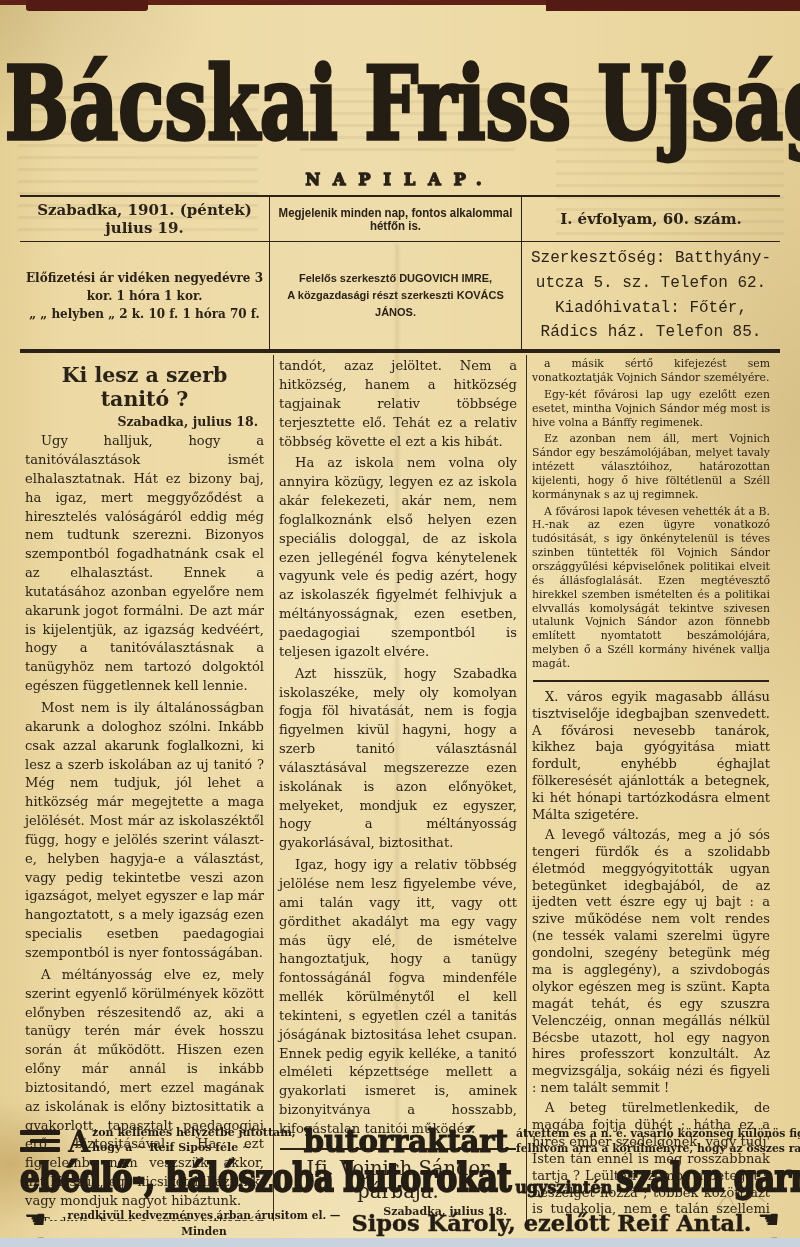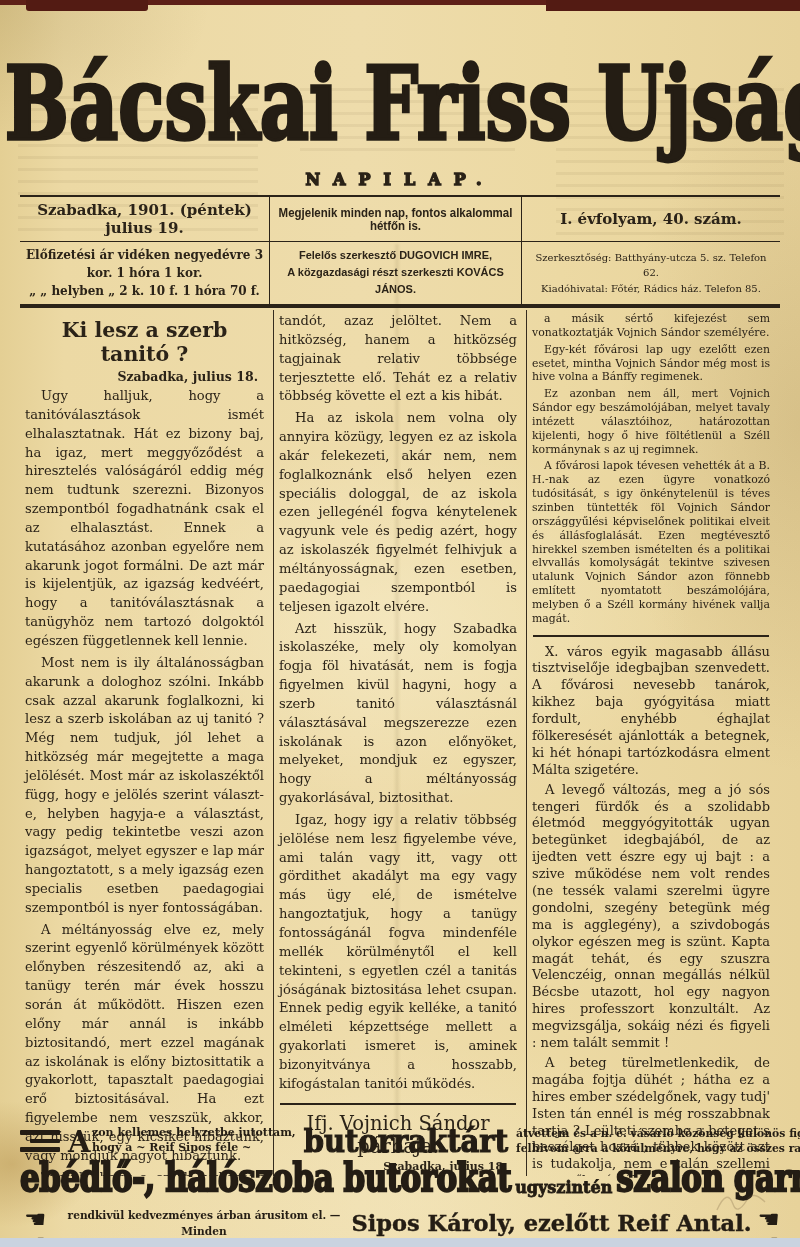--- a/index.html
+++ b/index.html
@@ -54,21 +54,21 @@
   .header-row.r1{border-bottom:1.5px solid #2b2318;}
   .hcell{padding:4px 4px;display:flex;flex-direction:column;justify-content:center;text-align:center;}
   .hcell+.hcell{border-left:1.5px solid #2b2318;}
   .r1 .hcell{min-height:22px;}
   .r2 .hcell{min-height:32px;}
   .h-date{font-size:15px;font-weight:bold;}
   .h-pub{font-size:11.5px;font-weight:bold;font-family:"Liberation Sans",sans-serif;transform:scaleY(1.08);}
   .h-issue{font-size:15px;font-weight:bold;}
   .h-small{font-size:12px;font-weight:bold;line-height:1.5;text-align:center;}
   .h-ed{font-size:11px;font-weight:bold;font-family:"Liberation Sans",sans-serif;line-height:1.45;transform:scaleY(1.05);}
-  .h-off{font-size:10px;line-height:1.55;}
+  .h-off{font-size:16px;line-height:1.55;font-family:Liberation Mono, monospace;}
   
   .cols{display:flex;height:866px;overflow:hidden;margin-top:2px;}
   .col{width:253px;padding:2px 9px 0 5px;box-sizing:border-box;overflow:hidden;}
   .col+.col{border-left:1.5px solid #352c1e;}
   .col p{margin:0 0 3px 0;text-align:justify;text-indent:16px;}
   .col p.noindent{text-indent:0;}
   .c1 p{font-size:13.1px;line-height:1.44;}
   .headline-1{font-size:20.5px;font-weight:bold;text-align:center;margin:6px 0 3px;}
   .dateline{font-weight:bold;text-align:right;font-size:12.5px;padding-right:6px;margin-bottom:3px;}
   .c2 .cont p{font-size:13.1px;line-height:1.44;}
@@ -118,21 +118,21 @@
 
   <div class="content">
 
     <div class="masthead-title">Bácskai Friss Ujság</div>
     <div class="masthead-sub">NAPILAP.</div>
 
     <div class="header-table">
       <div class="header-row r1">
         <div class="hcell h-date">Szabadka, 1901. (péntek) julius 19.</div>
         <div class="hcell h-pub">Megjelenik minden nap, fontos alkalommal hétfőn is.</div>
-        <div class="hcell h-issue">I. évfolyam, 40. szám.</div>
+        <div class="hcell h-issue">I. évfolyam, 60. szám.</div>
       </div>
       <div class="header-row r2">
         <div class="hcell h-small">
           <div>Előfizetési ár vidéken negyedévre 3 kor. 1 hóra 1 kor.</div>
           <div>„ „ helyben „ 2 k. 10 f. 1 hóra 70 f.</div>
         </div>
         <div class="hcell h-ed">
           <div>Felelős szerkesztő DUGOVICH IMRE,</div>
           <div>A közgazdasági részt szerkeszti KOVÁCS JÁNOS.</div>
         </div>

